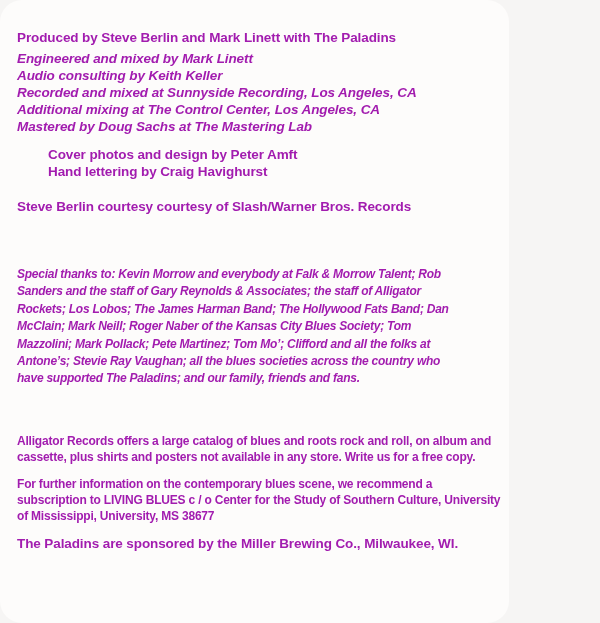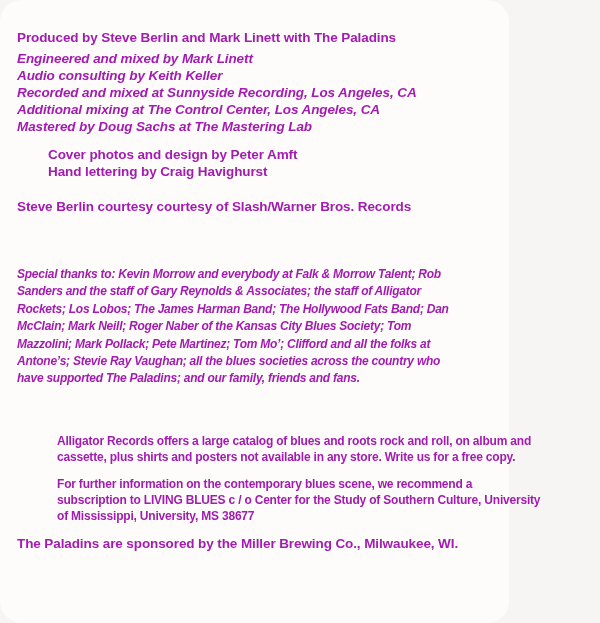--- a/index.html
+++ b/index.html
@@ -40,21 +40,20 @@
     font-style: italic;
     font-size: 12px;
     line-height: 17.4px;
     letter-spacing: -0.25px;
   }
 
   .small-text {
     font-size: 12px;
     line-height: 16px;
     letter-spacing: -0.2px;
-    margin-left: 40px;
   }
   .b-alligator  { margin-top: 45px; }
   .b-living     { margin-top: 11px; }
   .b-sponsor    { margin-top: 11px; }
 </style>
 </head>
 <body>
 
 <div class="page">
 

